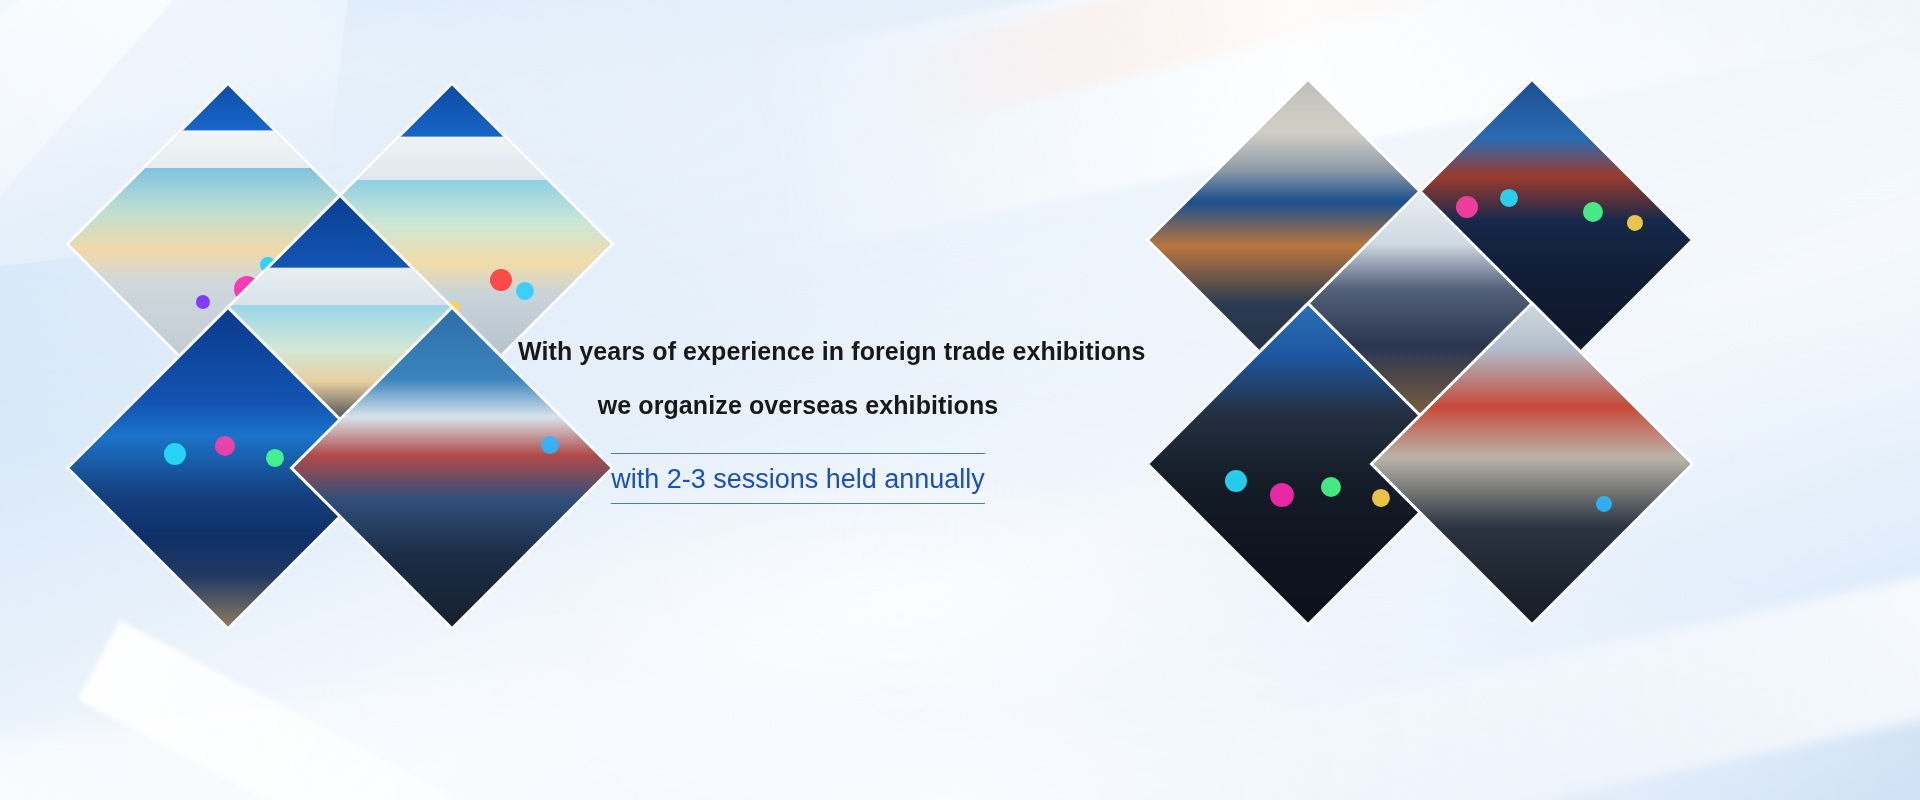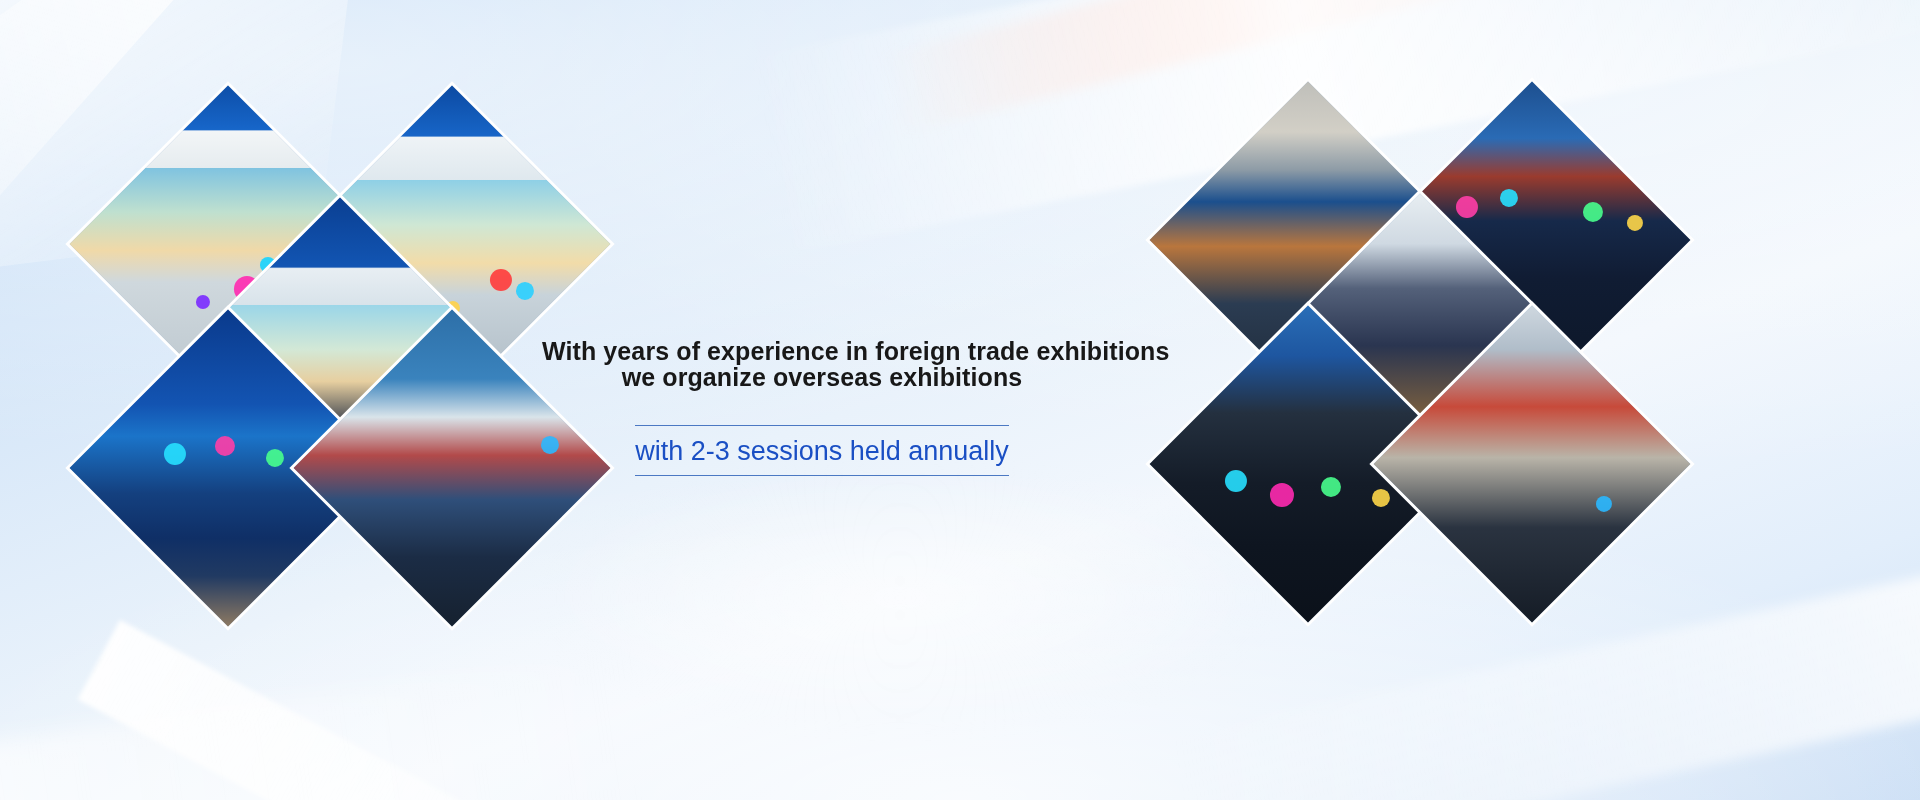--- a/index.html
+++ b/index.html
@@ -153,26 +153,26 @@
   .p-dark5{
     background:
       linear-gradient(180deg,#cfd8e0 0%,#b0bdc9 14%,#c74a3a 32%,#b9b4a8 48%,
         #2a3340 70%,#151c26 100%);
   }
 
   
   .neon{position:absolute;border-radius:50%;opacity:.9;filter:blur(.6px);}
 
   
-  .copy{position:absolute;left:542px;top:338px;width:560px;text-align:center;}
+  .copy{position:absolute;left:518px;top:338px;width:560px;text-align:center;}
   .copy .l1,.copy .l2{
     color:#181818;font-size:25px;font-weight:700;letter-spacing:.1px;
     line-height:1.05;white-space:nowrap;
   }
-  .copy .l2{}
+  .copy .l2{margin-top:28px;}
   .rule-box{margin-top:34px;display:inline-block;padding:0 4px;}
   .rule{height:1px;background:#2f63b8;opacity:.85;}
   .rule.top{margin-bottom:11px;}
   .rule.bot{margin-top:10px;}
   .copy .l3{
     color:#1a4fc4;font-size:27px;font-weight:400;white-space:nowrap;
     line-height:1.05;
   }
 </style>
 </head>

